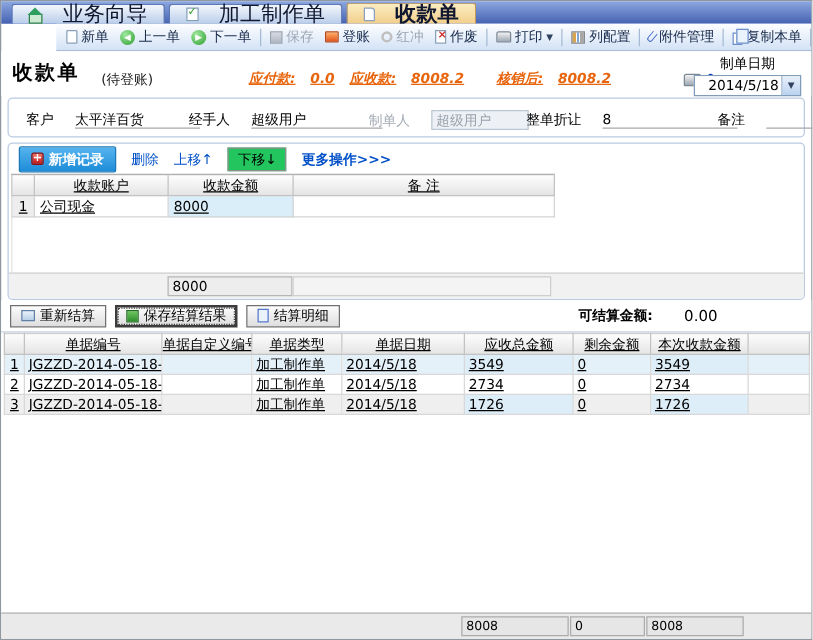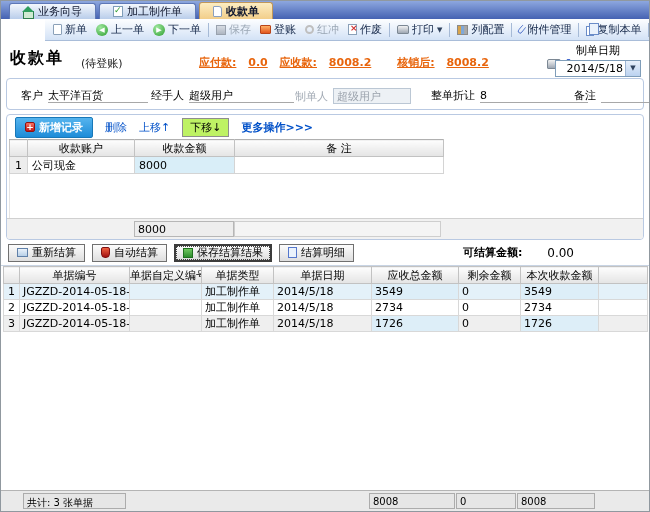--- a/index.html
+++ b/index.html
@@ -1,21 +1,21 @@
 <!DOCTYPE html>
 <html><head>
 <meta charset="utf-8">
 <style>
   * { margin:0; padding:0; box-sizing:border-box; font-family:"DejaVu Sans","Liberation Sans",sans-serif; }
   body { width:650px; height:512px; overflow:hidden; background:#D8D8D8; }
   .window { width:650px; height:512px; border:1px solid #90989F; background:#fff; display:flex; flex-direction:column; }
 
   
   .tabbar { height:18px; background:linear-gradient(#8DA7DF,#4562B2); display:flex; align-items:flex-end; padding-left:8px; gap:3px; flex:0 0 auto; }
-  .tab { height:16px; display:flex; align-items:center; gap:4px; padding:0 13px; font-size:11px; color:#101830;
+  .tab { height:16px; display:flex; align-items:center; gap:16px; padding:0 13px; font-size:17px; color:#101830;
          border:1px solid #5E78B6; border-bottom:none; border-radius:3px 3px 0 0;
          background:linear-gradient(#F3F7FD,#B9CDEA); cursor:default; }
   .tab.active { background:linear-gradient(#FCEDC2,#F2CE8A); border-color:#C0985A; font-weight:bold; height:17px; }
   .ti { display:inline-block; }
   .i-home { width:11px; height:10px; position:relative; }
   .i-home::before { content:""; position:absolute; left:0; top:4px; width:9px; height:6px; background:#CFEAD2; border:1px solid #2E7E4E; }
   .i-home::after { content:""; position:absolute; left:-1px; top:-1px; border-left:6px solid transparent; border-right:6px solid transparent; border-bottom:6px solid #2E9E5E; }
   .i-form { width:10px; height:11px; background:#fff; border:1px solid #7F9DB9; position:relative; }
   .i-form::after { content:"✓"; position:absolute; left:0px; top:-2px; color:#2E9E2E; font-size:9px; font-weight:bold; }
   .i-doc { width:9px; height:11px; background:#fff; border:1px solid #8AA0C0; border-radius:1px 3px 1px 1px; }
@@ -38,50 +38,50 @@
   .i-clip { width:5px; height:9px; border:1px solid #5577CC; border-top:none; border-radius:0 0 3px 3px; transform:rotate(40deg); }
   .i-copy { position:relative; width:8px; height:10px; border:1px solid #6A8CC8; background:#fff; margin-top:2px; }
   .i-copy::after { content:""; position:absolute; left:2px; top:-4px; width:8px; height:10px; border:1px solid #6A8CC8; background:#EAF2FC; }
   .i-exit { width:12px; height:12px; border-radius:50%; background:radial-gradient(circle at 35% 30%,#C2F0A8,#2E9E2E); }
   .caret { font-size:7px; color:#30425E; }
 
   
   .titlerow { position:relative; height:36px; background:#fff; flex:0 0 auto; }
   .vtitle { position:absolute; left:9px; top:7px; font-size:16px; font-weight:bold; color:#000; letter-spacing:2px; }
   .vstatus { position:absolute; left:80px; top:15px; font-size:11px; color:#222; }
-  .amounts { position:absolute; left:198px; top:14px; font-size:11px; color:#E8650D; font-weight:bold; }
+  .amounts { position:absolute; left:198px; top:14px; font-size:11px; color:#E8650D; font-weight:bold;font-style:italic; }
   .amounts span { text-decoration:underline; }
   .gap1 { margin-left:8px; } .gap2 { margin-left:22px; }
   .printgrp { position:absolute; left:546px; top:16px; display:flex; align-items:center; gap:4px; font-size:11px; color:#1040C0; }
   .i-print2 { width:14px; height:10px; background:linear-gradient(#F2F2F2,#9FA8B4); border:1px solid #7C8894; border-radius:2px 2px 1px 1px; }
   .dategrp { position:absolute; right:8px; top:2px; width:86px; text-align:center; }
   .datelabel { font-size:11px; color:#000; margin-bottom:2px; }
   .datebox { border:1px solid #7F9DB9; height:17px; display:flex; background:#fff; }
   .datebox input { flex:1; border:none; outline:none; font-size:11px; text-align:right; padding-right:2px; width:60px; }
   .ddbtn { width:15px; background:linear-gradient(#E8F0FB,#BBD2F0); border-left:1px solid #9EB6D4; font-size:7px; line-height:15px; text-align:center; color:#30425E; }
 
   
   .fieldswrap { padding:1px 5px 4px 5px; flex:0 0 auto; }
   .fieldspanel { position:relative; height:32px; border:1px solid #B9C9E2; border-radius:4px; background:#fff; }
-  .fld { position:absolute; top:9px; font-size:11px; color:#000; display:flex; align-items:center; gap:5px; }
+  .fld { position:absolute; top:9px; font-size:11px; color:#000; display:flex; align-items:center; gap:17px; }
   .fld label { white-space:nowrap; }
   .fld input { border:none; border-bottom:1px solid #A8A8A8; font-size:11px; height:15px; outline:none; background:transparent; }
   .fld.dim label { color:#A2AAB4; }
   .fld input.boxed { border:1px solid #BBC7D4; background:#EDF1F5; color:#9AA2AC; height:16px; padding:0 3px; }
 
   
   .recpanel { margin:0 5px; border:1px solid #B9C9E2; border-radius:4px; background:#fff; flex:0 0 auto; overflow:hidden; }
   .actionrow { height:24px; display:flex; align-items:center; gap:12px; padding:0 8px; font-size:11px; }
   .btn-add { display:flex; align-items:center; gap:4px; background:linear-gradient(#55B4EE,#1E8CD8); border:1px solid #1878B8; border-radius:2px; color:#fff; font-weight:bold; font-size:11px; padding:2px 9px; cursor:pointer; }
   .i-addred { width:10px; height:10px; background:linear-gradient(#F87060,#C01818); border:1px solid #901010; border-radius:2px; color:#fff; font-size:9px; line-height:9px; text-align:center; font-weight:bold; }
   .i-addred::after { content:"+"; }
   .bluelink { color:#0050C8; cursor:pointer; }
   .bold { font-weight:bold; }
-  .btn-plain { border:1px solid #8E8E8E; background:#bef264; padding:1px 7px; font-size:11px; color:#000; cursor:pointer;text-align:right; }
-  table { border-collapse:collapse; table-layout:fixed; }
+  .btn-plain { border:1px solid #8E8E8E; background:#22c55e; padding:1px 7px; font-size:11px; color:#000; cursor:pointer;text-align:right; }
+  table { border-collapse:collapse; table-layout:fixed;text-decoration:underline; }
   .rectable { width:434px; margin-left:2px; font-size:11px; }
   .rectable th { height:17px; font-weight:normal; background:linear-gradient(#FDFDFD,#E4E4E4); border:1px solid #C2C2C2; border-top:1px solid #B0B0B0; text-align:center; }
   .rectable td { height:17px; border:1px solid #D4D4D4; padding:0 4px; }
   .cell-num { background:#EDEDED; text-align:center; padding:0; }
   .cell-amt { background:#D9EEF8; }
   .recspacer { height:44px; border-left:1px solid #E4E4E4; margin-left:2px; }
   .rectotalrow { position:relative; height:21px; background:#F1F1F1; border-top:1px solid #D0D0D0; }
   .totbox { position:absolute; top:2px; height:16px; border:1px solid #B6B6B6; background:#EDEDED; font-size:11px; padding:1px 3px; }
   .totbox.t1 { left:127px; width:100px; }
   .totbox.t2 { left:227px; width:207px; background:#F4F4F4; border-color:#CECECE; }
@@ -225,21 +225,21 @@
         <input style="width: 100px;" value="太平洋百货">
       </div>
       <div class="fld" style="left:144px;">
         <label>经手人</label>
         <input style="width: 105px;" value="超级用户">
       </div>
       <div class="fld dim" style="left:288px;">
         <label>制单人</label>
         <input class="boxed" style="width: 78px;" disabled="" value="超级用户">
       </div>
-      <div class="fld" style="left:424px;justify-content:center;">
+      <div class="fld" style="left:414px;justify-content:center;">
         <label>整单折让</label>
         <input style="width: 108px;" value="8">
       </div>
       <div class="fld" style="left:567px;">
         <label>备注</label>
         <input style="width: 48px;" value="">
       </div>
     </div>
   </div>
 
@@ -282,24 +282,20 @@
     <div class="rectotalrow">
       <div class="totbox t1">8000</div>
       <div class="totbox t2"></div>
     </div>
   </div>
 
   <div class="settrow">
     <button class="btn-sett">
       <span class="i-recalc"></span>
       <span>重新结算</span>
-    </button>
-    <button class="btn-sett">
-      <span class="i-auto"></span>
-      <span>自动结算</span>
     </button>
     <button class="btn-sett focused">
       <span class="i-savegreen"></span>
       <span>保存结算结果</span>
     </button>
     <button class="btn-sett">
       <span class="i-detail"></span>
       <span>结算明细</span>
     </button>
     <span class="settlabel">可结算金额:</span>
@@ -364,19 +360,18 @@
           <td class="amt">1726</td>
           <td>0</td>
           <td class="amt">1726</td>
           <td></td>
         </tr>
       </tbody>
     </table>
   </div>
 
   <div class="bottombar">
-    <div class="sumbox sb-count">共计: 3 张单据</div>
     <div class="sumbox sb-total">8008</div>
     <div class="sumbox sb-rem">0</div>
     <div class="sumbox sb-amt">8008</div>
   </div>
 
 </div>
 
 </body></html>

